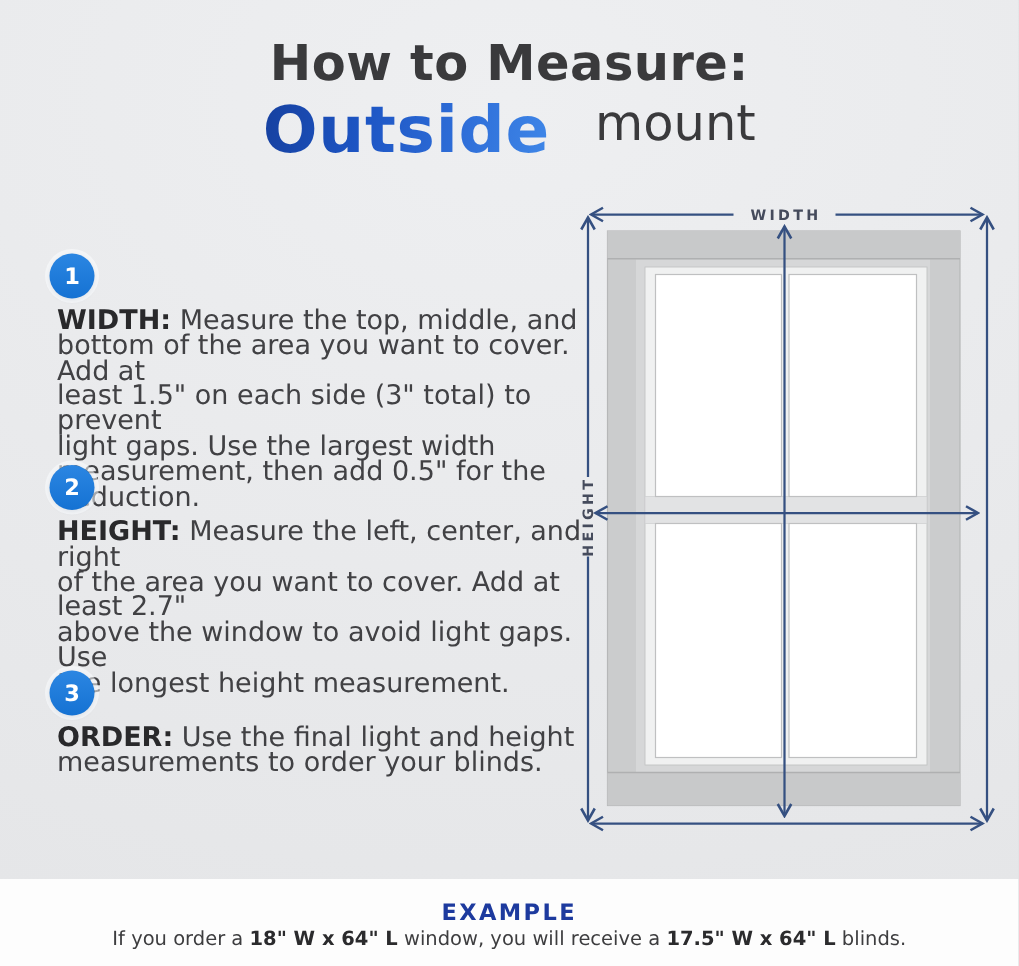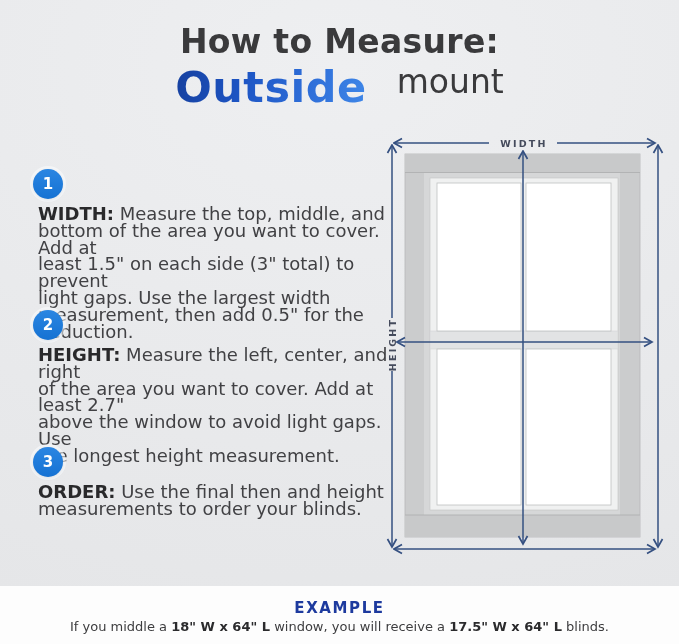--- a/index.html
+++ b/index.html
@@ -78,21 +78,21 @@
   <div class="step step-2">
     <div class="badge">2</div>
     <p class="step-text"><b>HEIGHT:</b><span> Measure the left, center, and right
 of the area you want to cover. Add at least 2.7"
 above the window to avoid light gaps. Use
 the longest height measurement.</span></p>
   </div>
 
   <div class="step step-3">
     <div class="badge">3</div>
-    <p class="step-text"><b>ORDER:</b><span> Use the final then and height
+    <p class="step-text"><b>ORDER:</b><span> Use the final light and height
 measurements to order your blinds.</span></p>
   </div>
 
   <svg class="diagram" width="292" height="434" viewBox="0 0 292 434" xmlns="http://www.w3.org/2000/svg">
     <defs>
       <marker id="chev" viewBox="0 0 12 12" refX="10.5" refY="6" markerWidth="12" markerHeight="12" markerUnits="userSpaceOnUse" orient="auto-start-reverse">
         <path d="M2.5,1.5 L10.5,6 L2.5,10.5" fill="none" stroke="#355081" stroke-width="1.7"></path>
       </marker>
     </defs>
 
@@ -127,16 +127,16 @@
 
       <path d="M16,421 L277,421" marker-start="url(#chev)" marker-end="url(#chev)"></path>
     </g>
 
     <text class="measure-label" x="146" y="18.5" text-anchor="middle">WIDTH</text>
     <text class="measure-label" transform="translate(17.5,216.5) rotate(-90)" text-anchor="middle">HEIGHT</text>
   </svg>
 
   <footer class="example">
     <div class="example-heading">EXAMPLE</div>
-    <p class="example-line"><span>If you middle a </span><b>18" W x 64" L</b><span> window, you will receive a </span><b>17.5" W x 64" L</b><span> blinds.</span></p>
+    <p class="example-line"><span>If you order a </span><b>18" W x 64" L</b><span> window, you will receive a </span><b>17.5" W x 64" L</b><span> blinds.</span></p>
   </footer>
 
 </div>
 
 </body></html>

